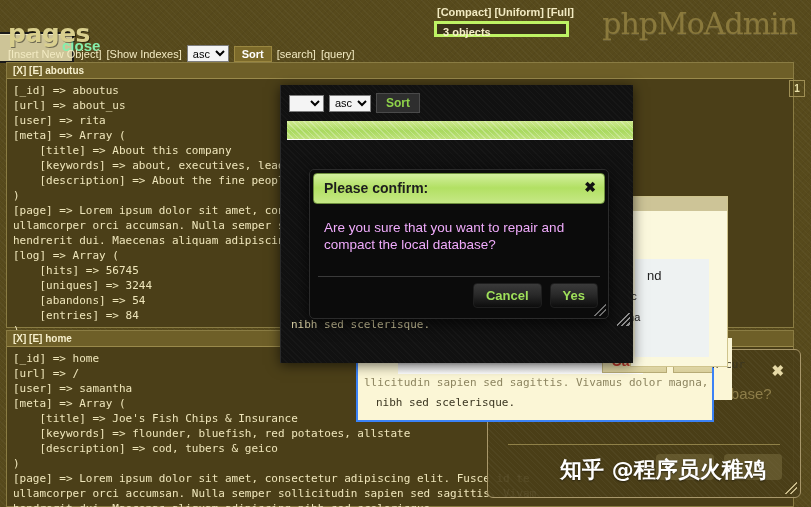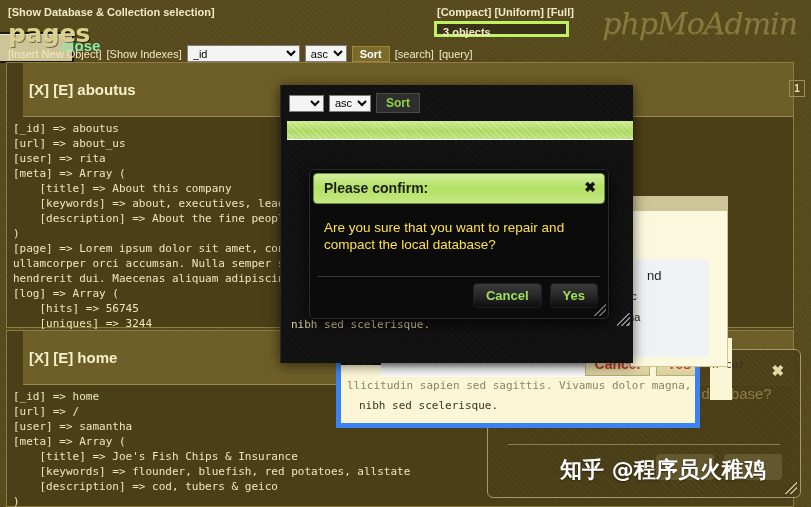--- a/index.html
+++ b/index.html
@@ -82,21 +82,20 @@
     color: #f5edc8;
     font-size: 11px; font-weight: bold;
     line-height: 16px;
     padding-left: 6px;
     box-sizing: border-box;
   }
   #brand-logo {
     position: absolute; right: 14px; top: 6px;
     font-family: "DejaVu Serif", serif;
     font-size: 30px;
-    font-style: italic;
     color: #8d7c3e;
     letter-spacing: -1px;
     text-shadow: 0 1px 0 rgba(255,255,255,.10);
     opacity: .95;
   }
   #corner-badge {
     position: absolute; right: 6px; top: 80px;
     width: 14px; height: 15px;
     border: 1px solid #9f8f55;
     color: #e9e0ab;
@@ -110,23 +109,22 @@
     position: absolute; left: 6px; width: 788px;
     border: 1px solid #8a7c43;
     background: #4b3f18;
     box-sizing: border-box;
     z-index: 2;
   }
   .record-head {
     background: #6e5f28;
     border-bottom: 1px solid #9a8a4b;
     color: #f6efcc;
-    font-size: 15px; font-weight: bold;
-    padding: 18px 6px;
-    margin-left: 16px;
+    font-size: 10px; font-weight: bold;
+    padding: 2px 6px;
   }
   .record-body {
     color: #efe6bb;
     font-family: "DejaVu Sans Mono", monospace;
     font-size: 11px;
     line-height: 15px;
     padding: 4px 6px 6px 6px;
     white-space: pre;
     overflow: hidden;
   }
@@ -200,21 +198,21 @@
   #confirm-title {
     position: absolute; left: 10px; top: 6px;
     font-size: 14px; font-weight: bold; color: #1d1d1d;
   }
   #confirm-close {
     position: absolute; right: 8px; top: 5px;
     font-size: 14px; font-weight: bold; color: #111;
     cursor: pointer; line-height: 16px;
   }
   #confirm-body {
-    color: #fde047;
+    color: #f0abfc;
     font-size: 13.5px;
     line-height: 17px;
     padding: 12px 14px 0 14px;
   }
   #confirm-divider {
     position: absolute; left: 8px; right: 8px; top: 106px;
     height: 1px; background: #3a3a3a;
   }
   #confirm-buttons {
     position: absolute; right: 10px; top: 113px;
@@ -323,24 +321,24 @@
   #ghost-grip {
     position: absolute; right: 3px; bottom: 3px;
     width: 12px; height: 12px;
     background:
       linear-gradient(135deg, transparent 48%, #c6b887 48%, #c6b887 57%, transparent 57%),
       linear-gradient(135deg, transparent 70%, #c6b887 70%, #c6b887 79%, transparent 79%);
   }
 
   
   #strip-dialog {
-    position: absolute; left: 336px; top: 338px;
+    position: absolute; left: 356px; top: 338px;
     width: 354px; height: 80px;
     background: #fbf6d6;
-    border: 5px solid #3b82f6;
+    border: 2px solid #3b82f6;
     z-index: 16;
     overflow: hidden;
   }
   #strip-grad {
     position: absolute; left: 40px; top: 0; width: 245px; height: 34px;
     background: linear-gradient(180deg, #2a2a2a 0%, #6a6a6a 38%, #e9e9e9 75%, #ffffff 100%);
   }
   #strip-dark-left {
     position: absolute; left: 0; top: 0; width: 42px; height: 22px;
     background: #111;
@@ -424,29 +422,25 @@
 )
 [page] =&gt; Lorem ipsum dolor sit amet, consectetur adipiscing elit. Fusce id te
 ullamcorper orci accumsan. Nulla semper sollicitudin sapien sed sagittis. Vivam
 hendrerit dui. Maecenas aliquam adipiscing nibh sed scelerisque.</div>
 </div>
 
 <span class="bg-frag" style="left:629px; top:222px;">bus</span>
 <span class="bg-frag" style="left:632px; top:242px; color:#d9cf9d;">hi</span>
 
 <div id="header">
-  <div class="link-row" id="show-db-link">[Show Database &amp; Collection selection]</div>
   <div id="page-title">pages</div>
 
   <div id="toolbar-row">
     <span class="tb-text">[Insert New Object]</span>
     <span class="tb-text">[Show Indexes]</span>
-    <select class="mo-select" id="sort-field-select">
-      <option>_id</option>
-    </select>
     <select class="mo-select" id="sort-dir-select">
       <option>asc</option>
     </select>
     <button class="mo-btn">Sort</button>
     <span class="tb-text">[search]</span>
     <span class="tb-text">[query]</span>
   </div>
 
   <div class="link-row" id="view-links">[Compact] [Uniform] [Full]</div>
   <div id="objects-count">3 objects</div>

